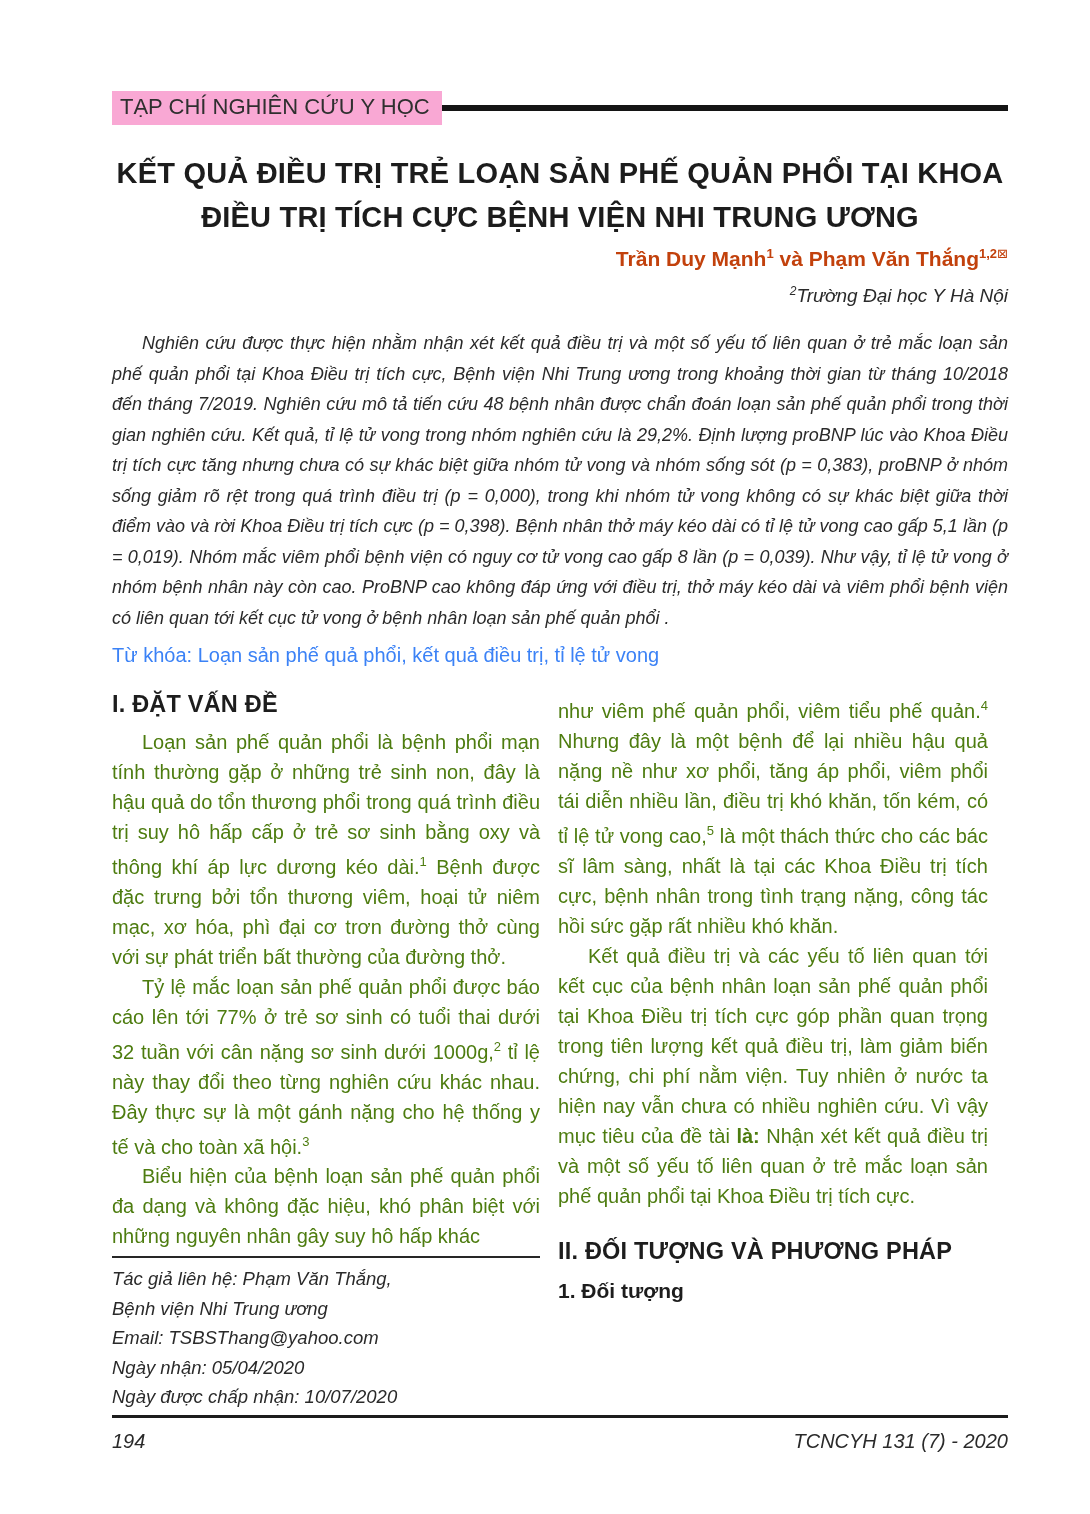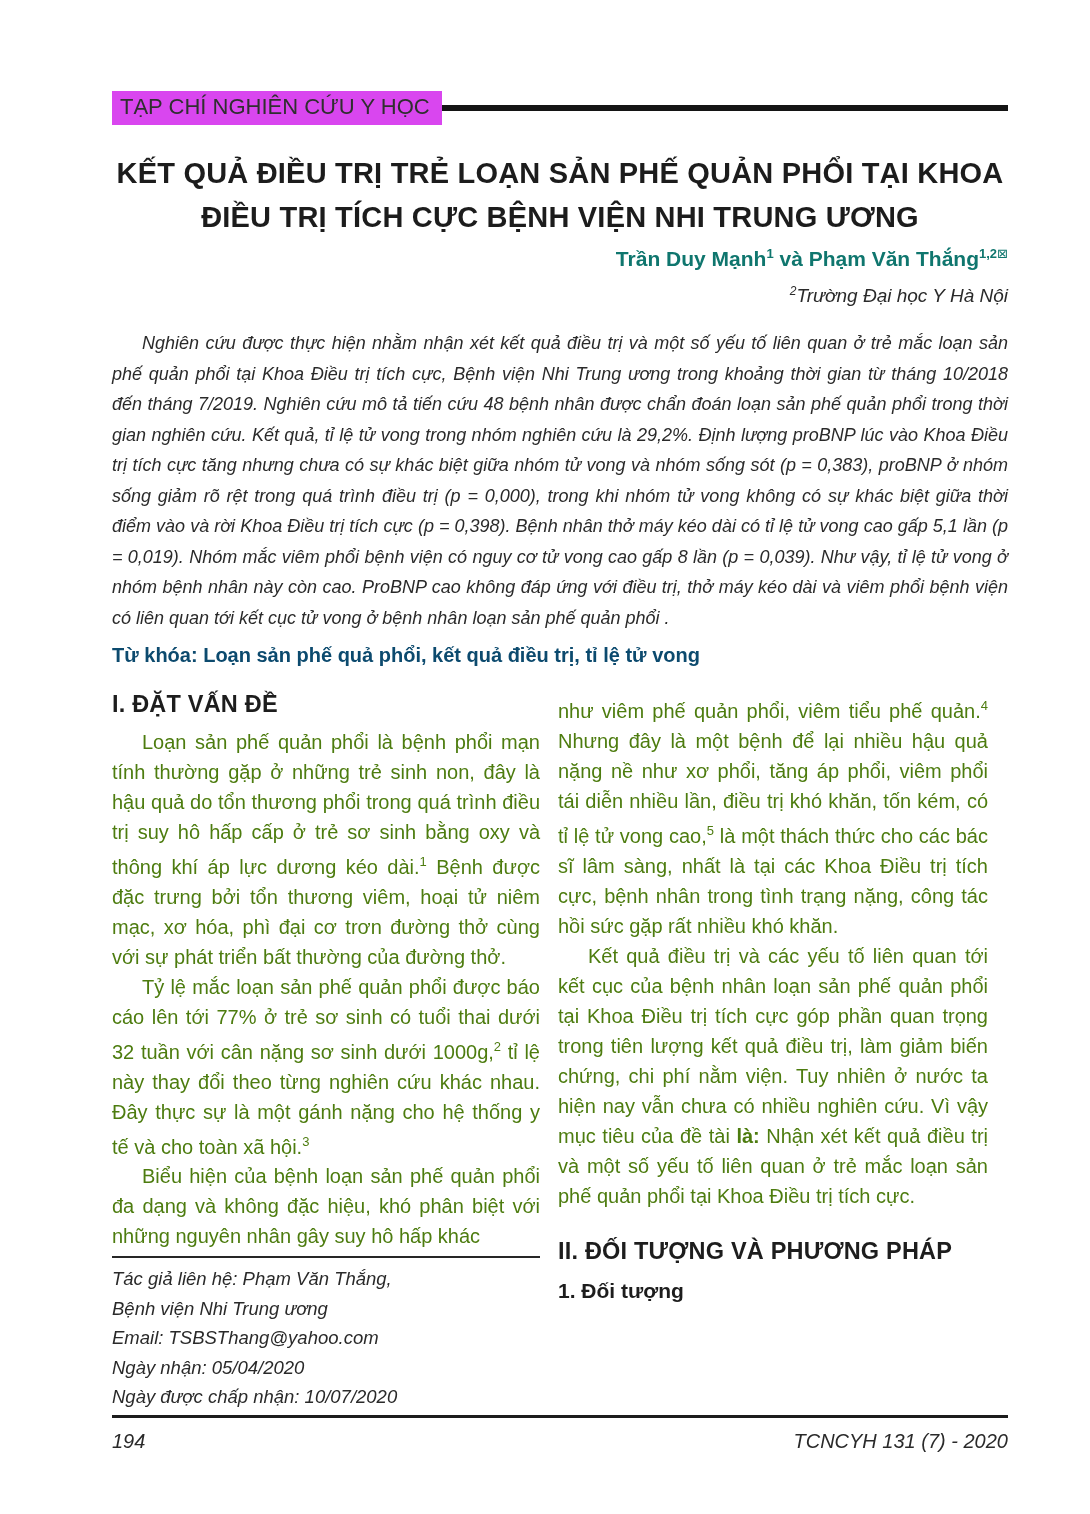--- a/index.html
+++ b/index.html
@@ -8,44 +8,44 @@
     width:1090px; height:1514px;
     font-family:"Liberation Sans","DejaVu Sans",sans-serif;
     color:#262626;
     overflow:hidden;
   }
   .page { position:relative; width:1090px; height:1514px; padding:91px 82px 0 112px; }
 
   
   .header-row { display:flex; align-items:center; }
   .journal-box {
-    background:#d946ef; color:#2f2f2f;
+    background:#f9a8d4; color:#2f2f2f;
     font-size:22px; line-height:24px;
     padding:4px 12px 6px 8px; white-space:nowrap;
   }
   .header-rule { flex:1; height:6px; background:#141414; }
 
   
   .paper-title {
     margin:26px auto 0 auto; text-align:center;
     font-size:29px; font-weight:bold; line-height:44px; color:#1c1c1c;
     letter-spacing:0.2px;
   }
-  .authors { margin-top:7px; text-align:right; font-size:21px; font-weight:bold; color:#0f766e; }
+  .authors { margin-top:7px; text-align:right; font-size:21px; font-weight:bold; color:#c2410c; }
   .authors sup { font-size:13px; }
   .envelope { font-size:13px; vertical-align:super; font-weight:normal; }
   .affiliations { margin-top:5px; text-align:right; font-style:italic; font-size:19px; line-height:31px; color:#2a2a2a; }
   .affiliations sup { font-size:12px; }
 
   
   .abstract {
     margin-top:17px; font-style:italic; font-size:18px; line-height:30.5px;
     text-align:justify; text-indent:30px; color:#2a2a2a;
   }
-  .keywords { margin-top:11px; font-weight:bold; font-size:20px; color:#0c4a6e; }
+  .keywords { margin-top:11px; font-weight:normal; font-size:20px; color:#3b82f6; }
 
   
   .columns { display:flex; gap:18px; margin-top:24px; }
   .col-left  { width:428px; }
   .col-right { width:430px; }
   h2.section { font-size:23.5px; font-weight:bold; color:#1d1d1d; margin-bottom:9px; letter-spacing:0.2px; }
   h3.subsection { font-size:21px; font-weight:bold; color:#1d1d1d; margin:14px 0 9px 0; }
   p.body { font-size:20px; line-height:30px; text-align:justify; color:#4d7c0f; }
   p.indent { text-indent:30px; }
   p.body sup { font-size:13px; }

